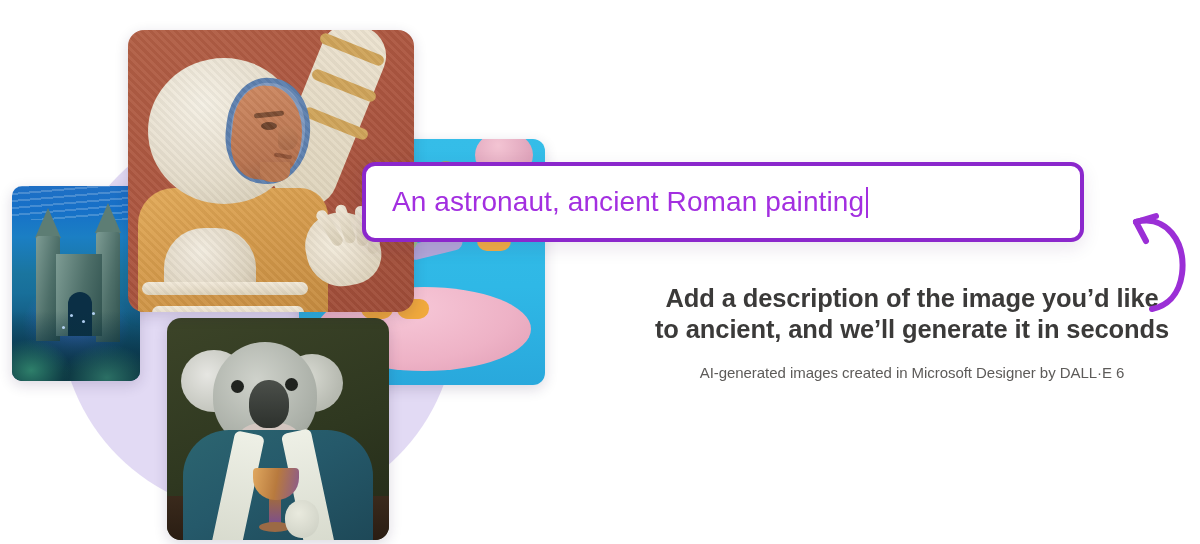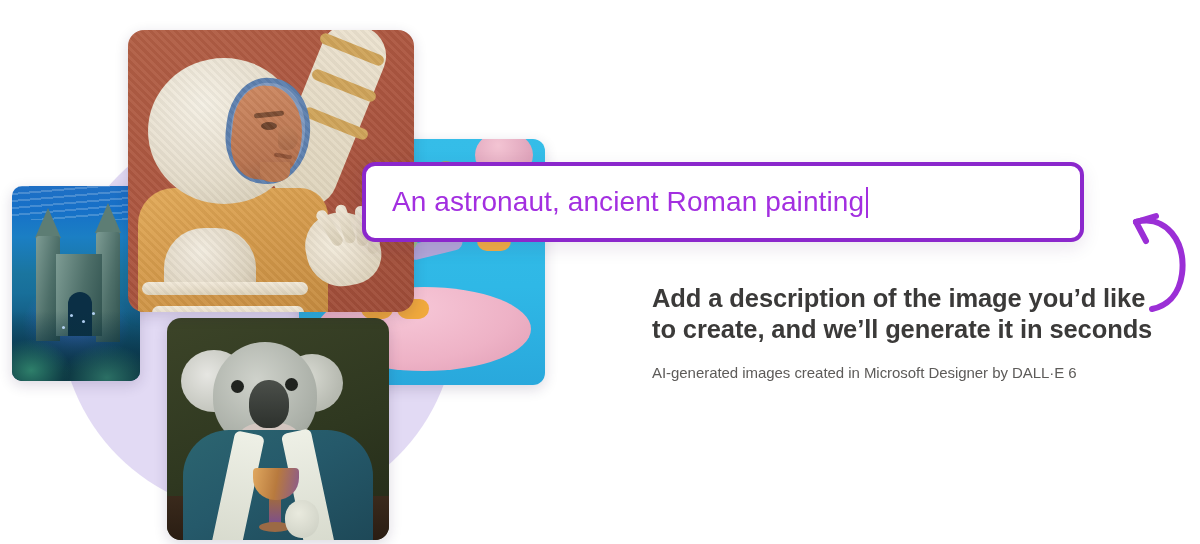--- a/index.html
+++ b/index.html
@@ -12,20 +12,21 @@
     height: 544px;
     position: relative;
     overflow: hidden;
     font-family: "Liberation Sans", sans-serif;
     -webkit-font-smoothing: antialiased;
   }
 
   .stage {
     position: absolute;
     inset: 0;
+    text-align: center;
   }
 
   
   .blob {
     position: absolute;
     left: 60px;
     top: 118px;
     width: 396px;
     height: 396px;
     border-radius: 50%;
@@ -356,21 +357,21 @@
     </div>
   </div>
 
   <div class="prompt-box">
     <span class="prompt-text">An astronaut, ancient Roman painting</span>
       <span class="caret"></span>
   </div>
 
   <div class="copy">
     <h2 class="headline">Add a description of the image you’d like
-to create, and we’ll generate it in seconds</h2>
+to ancient, and we’ll generate it in seconds</h2>
     <p class="subcopy">AI-generated images created in Microsoft Designer by DALL·E 6</p>
   </div>
 
   <div class="arrow">
     <svg width="74" height="116" viewBox="0 0 74 116" fill="none" xmlns="http://www.w3.org/2000/svg">
       <path d="M10 14 C 40 6, 60 34, 56 66 C 53 88, 40 98, 26 101" stroke="#9b2fd6" stroke-width="6" stroke-linecap="round" fill="none"></path>
       <path d="M10 14 L 30 8" stroke="#9b2fd6" stroke-width="6" stroke-linecap="round"></path>
       <path d="M10 14 L 20 33" stroke="#9b2fd6" stroke-width="6" stroke-linecap="round"></path>
     </svg>
   </div>

